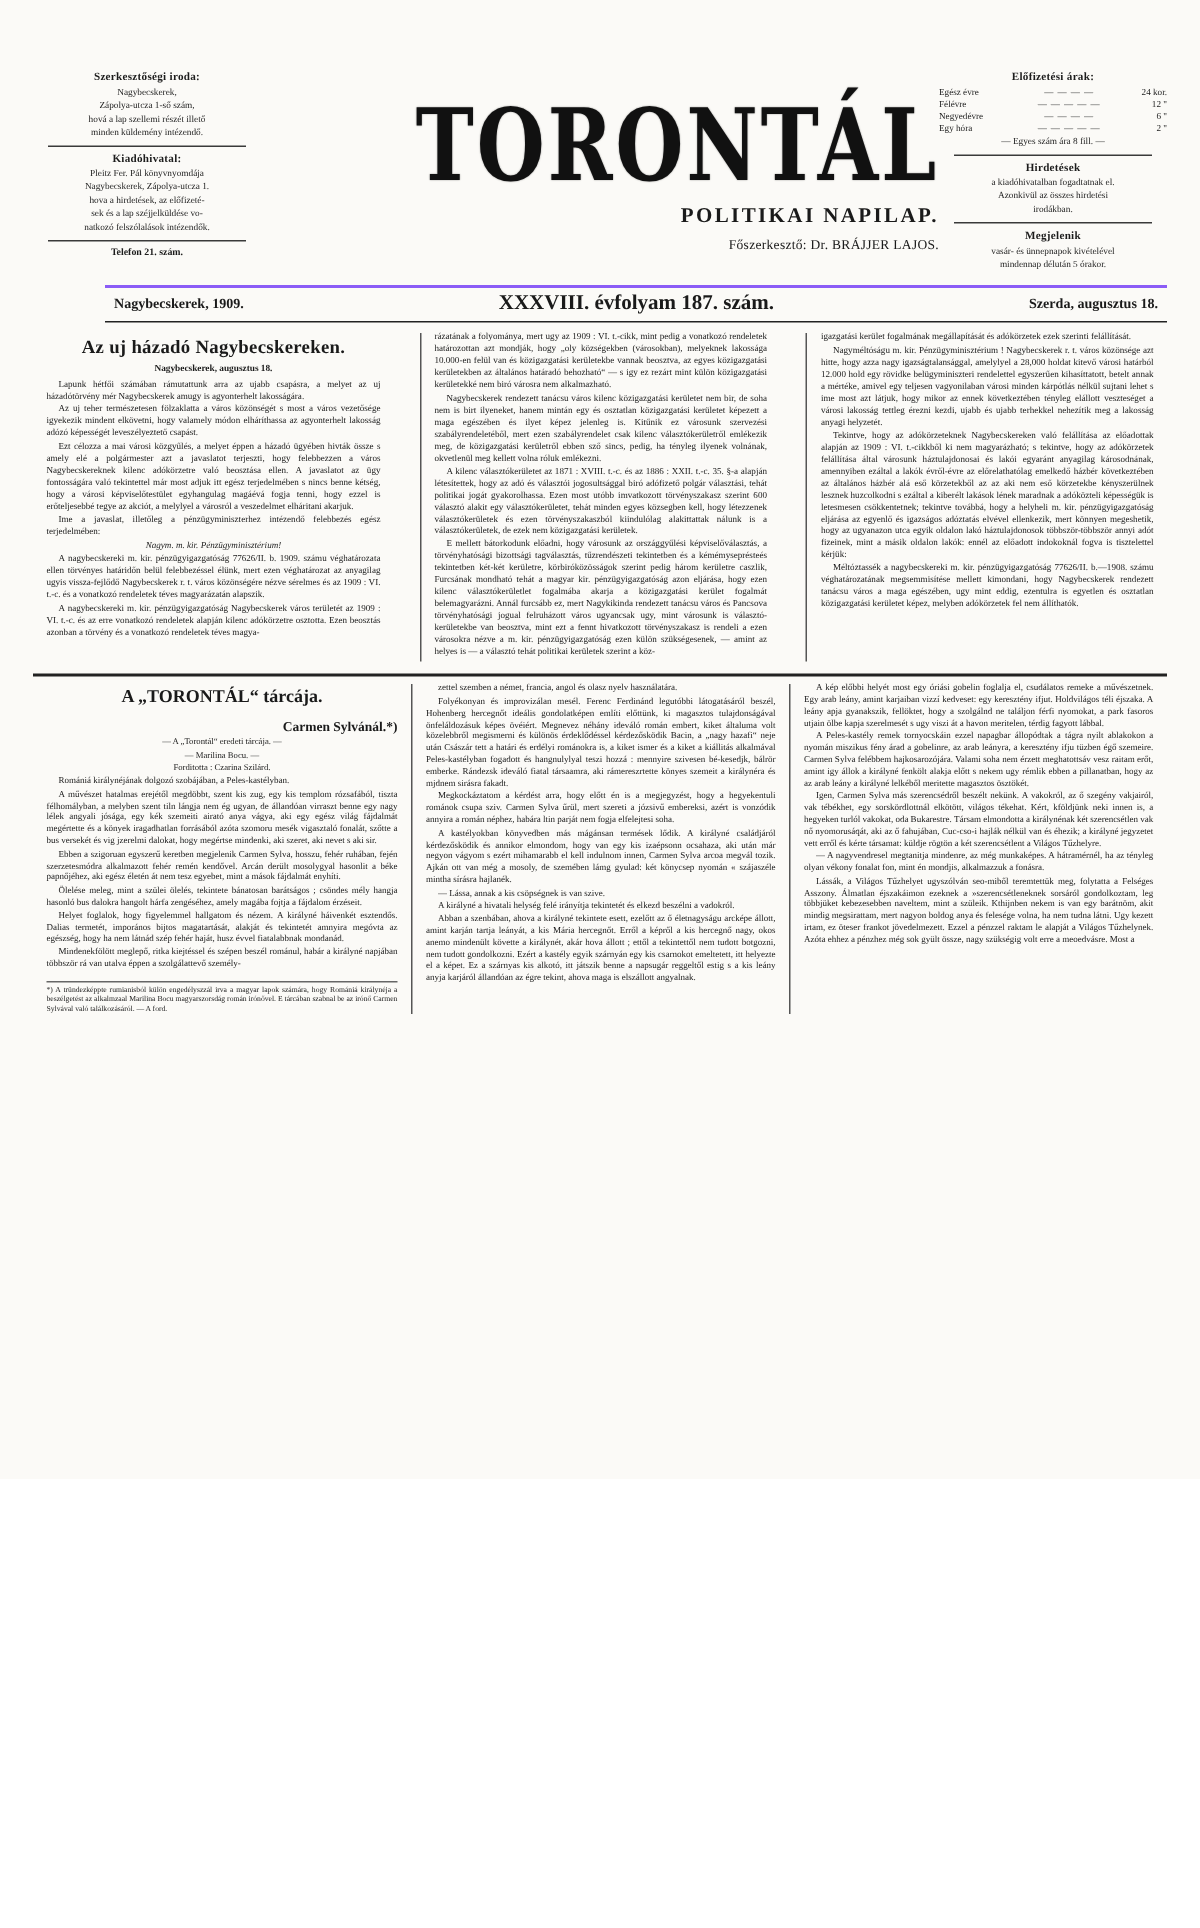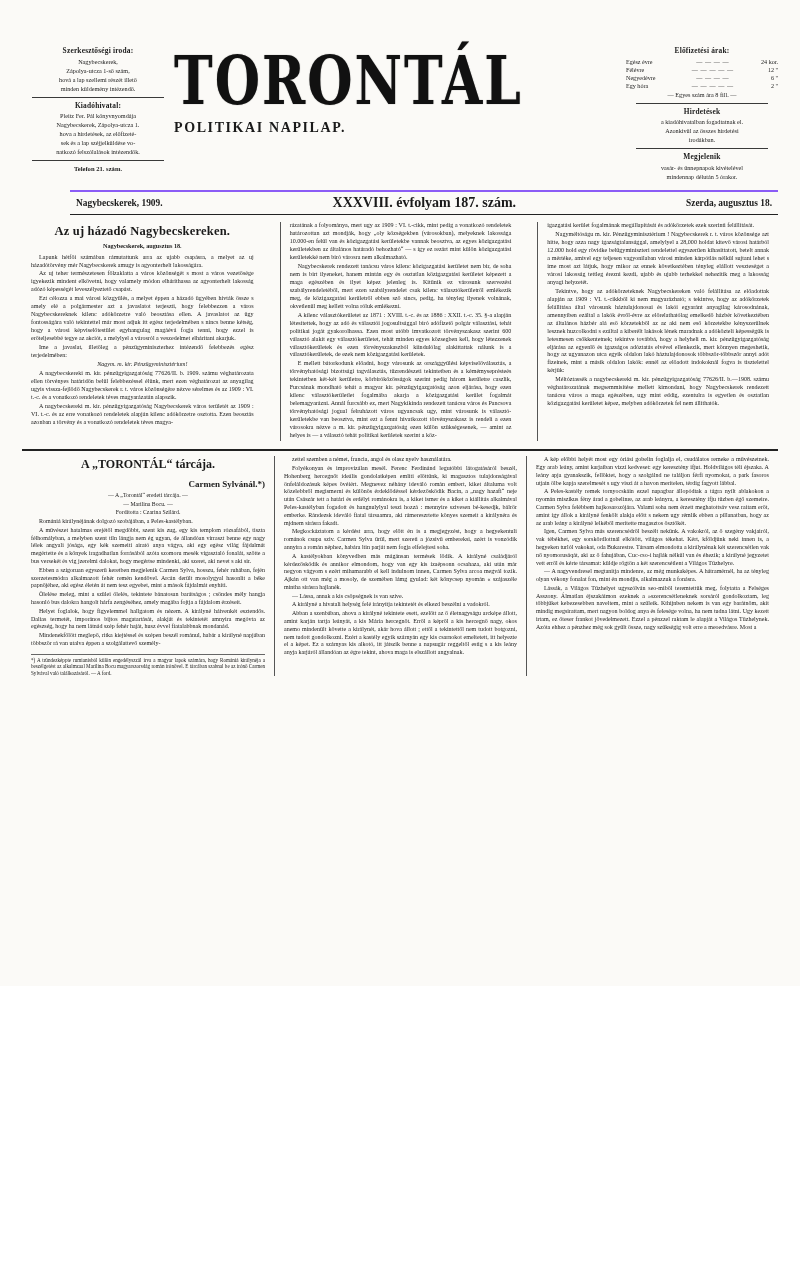--- a/index.html
+++ b/index.html
@@ -58,22 +58,23 @@
   }
   .mast-line { display: block; }
   .rule-thin {
     border: 0;
     border-top: 1px solid #3a3a3a;
     margin: 3px 10px;
   }
 
   .mast-center {
     flex: 1;
-    text-align: left;
+    text-align: right;
     padding-top: 2px;
+    margin-top: 17px;
   }
   .title {
     font-family: "DejaVu Serif", serif;
     font-weight: bold;
     font-size: 52px;
     letter-spacing: 2px;
     line-height: 1;
     color: #111;
     transform: scaleY(1.28);
     transform-origin: center top;
@@ -227,20 +228,21 @@
         <span class="mast-line">hova a hirdetések, az előfizeté-</span>
         <span class="mast-line">sek és a lap széjjelküldése vo-</span>
         <span class="mast-line">natkozó felszólalások intézendők.</span>
         <hr class="rule-thin">
         <div class="mast-sub">Telefon 21. szám.</div>
       </div>
 
       <div class="mast-center">
         <div class="title">TORONTÁL</div>
         <div class="subtitle">POLITIKAI NAPILAP.</div>
+        <div class="editor">Főszerkesztő: Dr. BRÁJJER LAJOS.</div>
       </div>
 
       <div class="mast-col right">
         <div class="mast-head">Előfizetési árak:</div>
         <table class="price-tbl">
           <tbody>
               <tr>
             <td class="lbl">Egész évre</td>
             <td class="dots">— — — —</td>
             <td class="val">24 kor.</td>

